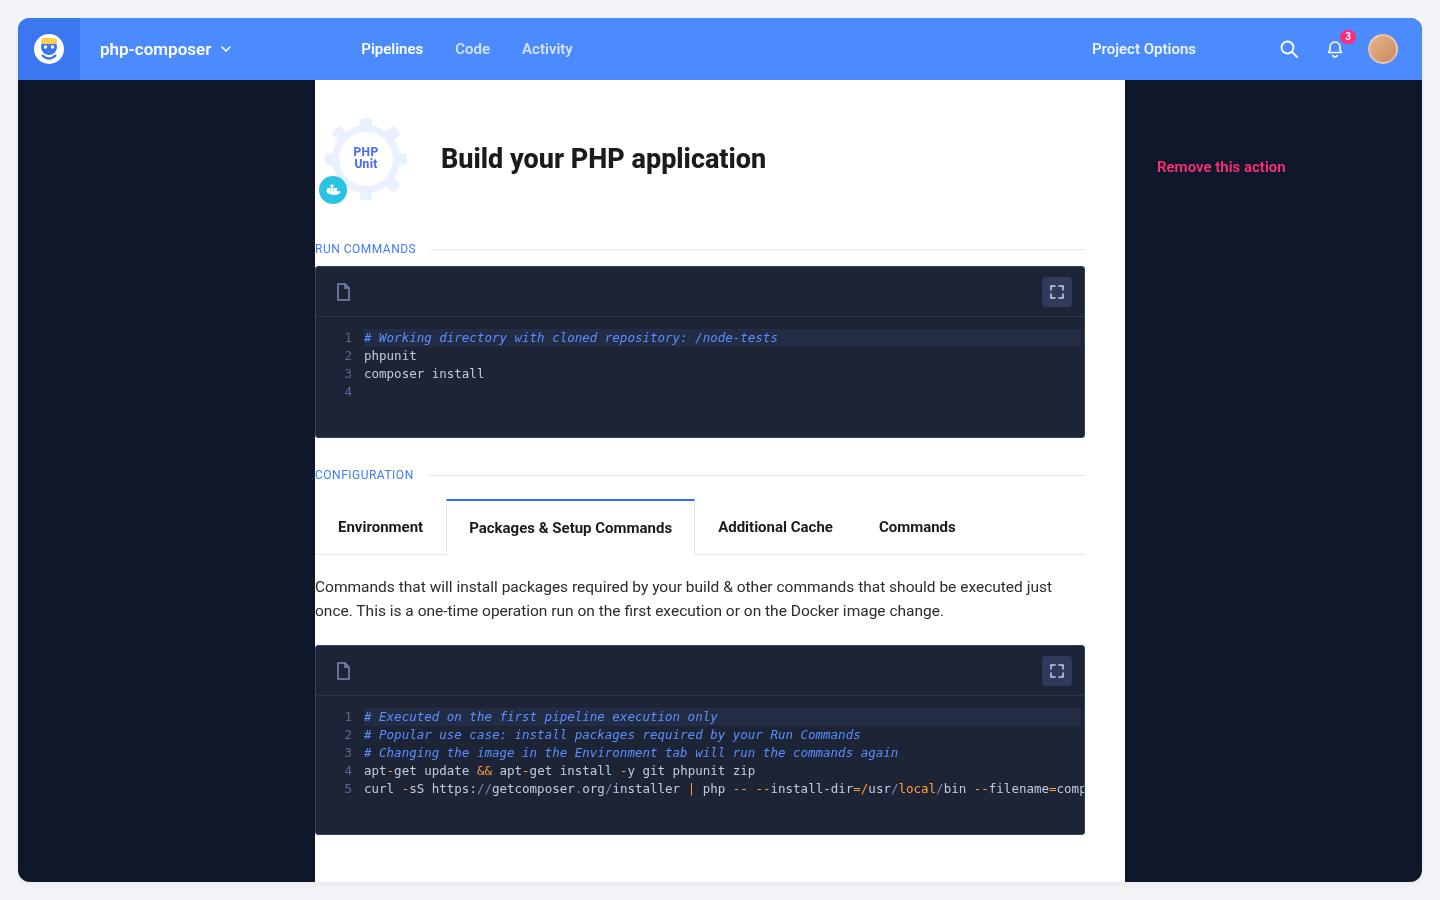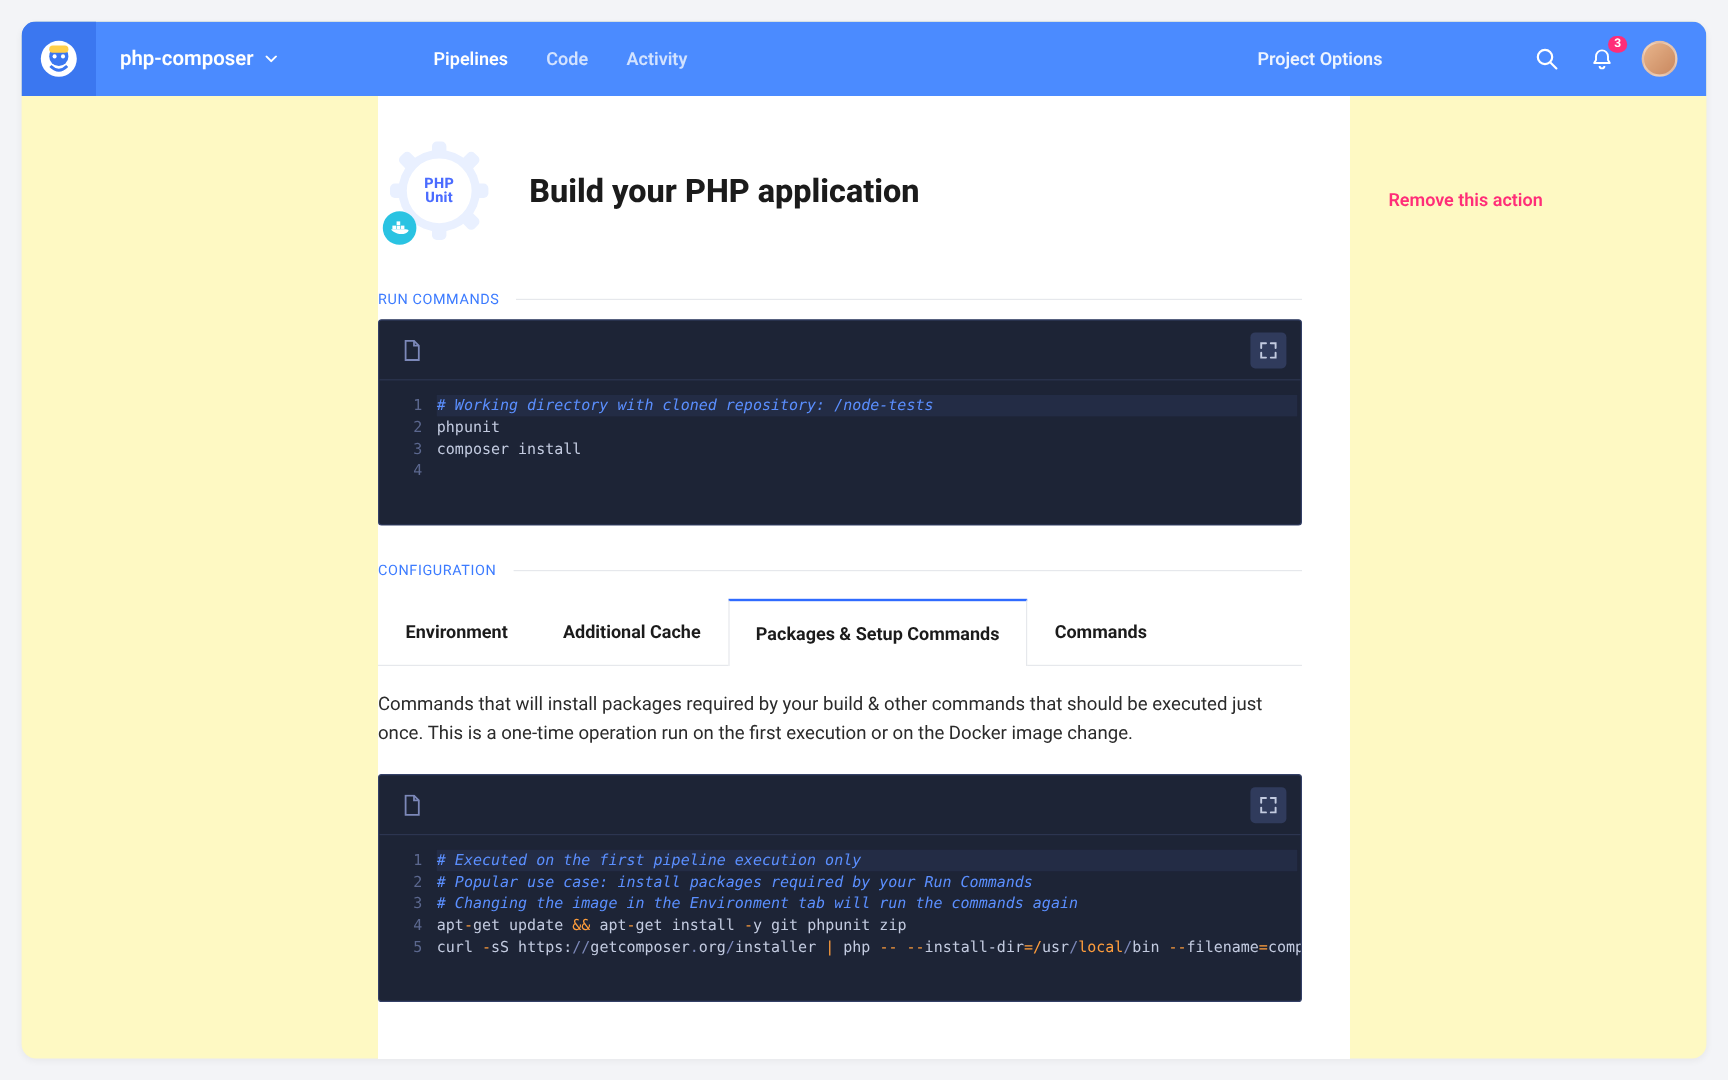--- a/index.html
+++ b/index.html
@@ -1,28 +1,28 @@
 <!DOCTYPE html>
 <html><head>
 <meta charset="utf-8">
 <style>
 * { margin: 0; padding: 0; box-sizing: border-box; }
 body { font-family: -apple-system, BlinkMacSystemFont, "Segoe UI", Roboto, Helvetica, Arial, sans-serif; background: #f3f4f7; color: #1f2328; width: 1440px; height: 900px; overflow: hidden; padding: 18px; }
 
-.app-frame { width: 100%; height: 100%; background: #fef9c3; border-radius: 12px; overflow: hidden; box-shadow: 0 2px 6px rgba(0,0,0,0.05); position: relative; display: flex; flex-direction: column; }
+.app-frame { width: 100%; height: 100%; background: #0f172a; border-radius: 12px; overflow: hidden; box-shadow: 0 2px 6px rgba(0,0,0,0.05); position: relative; display: flex; flex-direction: column; }
 
 
 .header { height: 62px; background: #4b8bff; display: flex; align-items: center; color: #fff; flex: none; }
 .header .home { width: 62px; height: 62px; background: #3b77f0; display: flex; align-items: center; justify-content: center; }
 .project-pick { display: flex; align-items: center; padding: 0 20px; font-size: 17px; font-weight: 600; gap: 10px; cursor: pointer; }
 .nav { display: flex; gap: 32px; margin-left: 110px; }
 .nav .nav-item { font-size: 15px; font-weight: 600; color: rgba(255,255,255,0.75); cursor: pointer; }
 .nav .nav-item.active { color: #fff; }
 .header-right { margin-left: auto; display: flex; align-items: center; gap: 20px; padding-right: 24px; }
-.proj-options { color: rgba(255,255,255,0.9); font-size: 15px; font-weight: 600; margin-right: 104px; cursor: pointer; }
+.proj-options { color: rgba(255,255,255,0.9); font-size: 15px; font-weight: 600; margin-right: 60px; cursor: pointer; }
 .icon-btn { width: 26px; height: 26px; display: flex; align-items: center; justify-content: center; color: #fff; cursor: pointer; position: relative; }
 .badge { position: absolute; top: -6px; right: -8px; background: #ff2d78; color: #fff; font-size: 10px; font-weight: 700; border-radius: 10px; padding: 1px 5px; line-height: 1.2; }
 .avatar { width: 30px; height: 30px; border-radius: 50%; background: linear-gradient(135deg,#e7b48b,#c9885f); border: 2px solid rgba(255,255,255,0.4); cursor: pointer; }
 
 
 .layout { flex: 1; display: flex; overflow: hidden; border-radius: 22px; }
 .main-col { margin-left: 297px; width: 810px; background: #fff; height: 100%; overflow-y: auto; padding: 36px 0 40px 0; }
 .side-col { padding: 78px 0 0 32px; }
 .remove-link { color: #ff2d78; font-size: 15px; font-weight: 600; cursor: pointer; }
 
@@ -180,22 +180,22 @@
       </div>
 
       <div class="section">
         <div class="section-label">
           <span>CONFIGURATION</span>
           <span class="line"></span>
         </div>
 
         <div class="tabs">
           <div class="tab">Environment</div>
+          <div class="tab active">Packages &amp; Setup Commands</div>
           <div class="tab">Additional Cache</div>
-          <div class="tab active">Packages &amp; Setup Commands</div>
           <div class="tab">Commands</div>
         </div>
 
         <div class="tab-desc">Commands that will install packages required by your build &amp; other commands that should be executed just once. This is a one-time operation run on the first execution or on the Docker image change.</div>
 
         <div class="editor">
           <div class="editor-toolbar">
             <div class="ed-btn">
               <svg width="16" height="18" viewBox="0 0 16 18">
                   <path d="M3 1h7l4 4v12H3z" stroke="#7c88b9" stroke-width="1.5" fill="none"></path>

